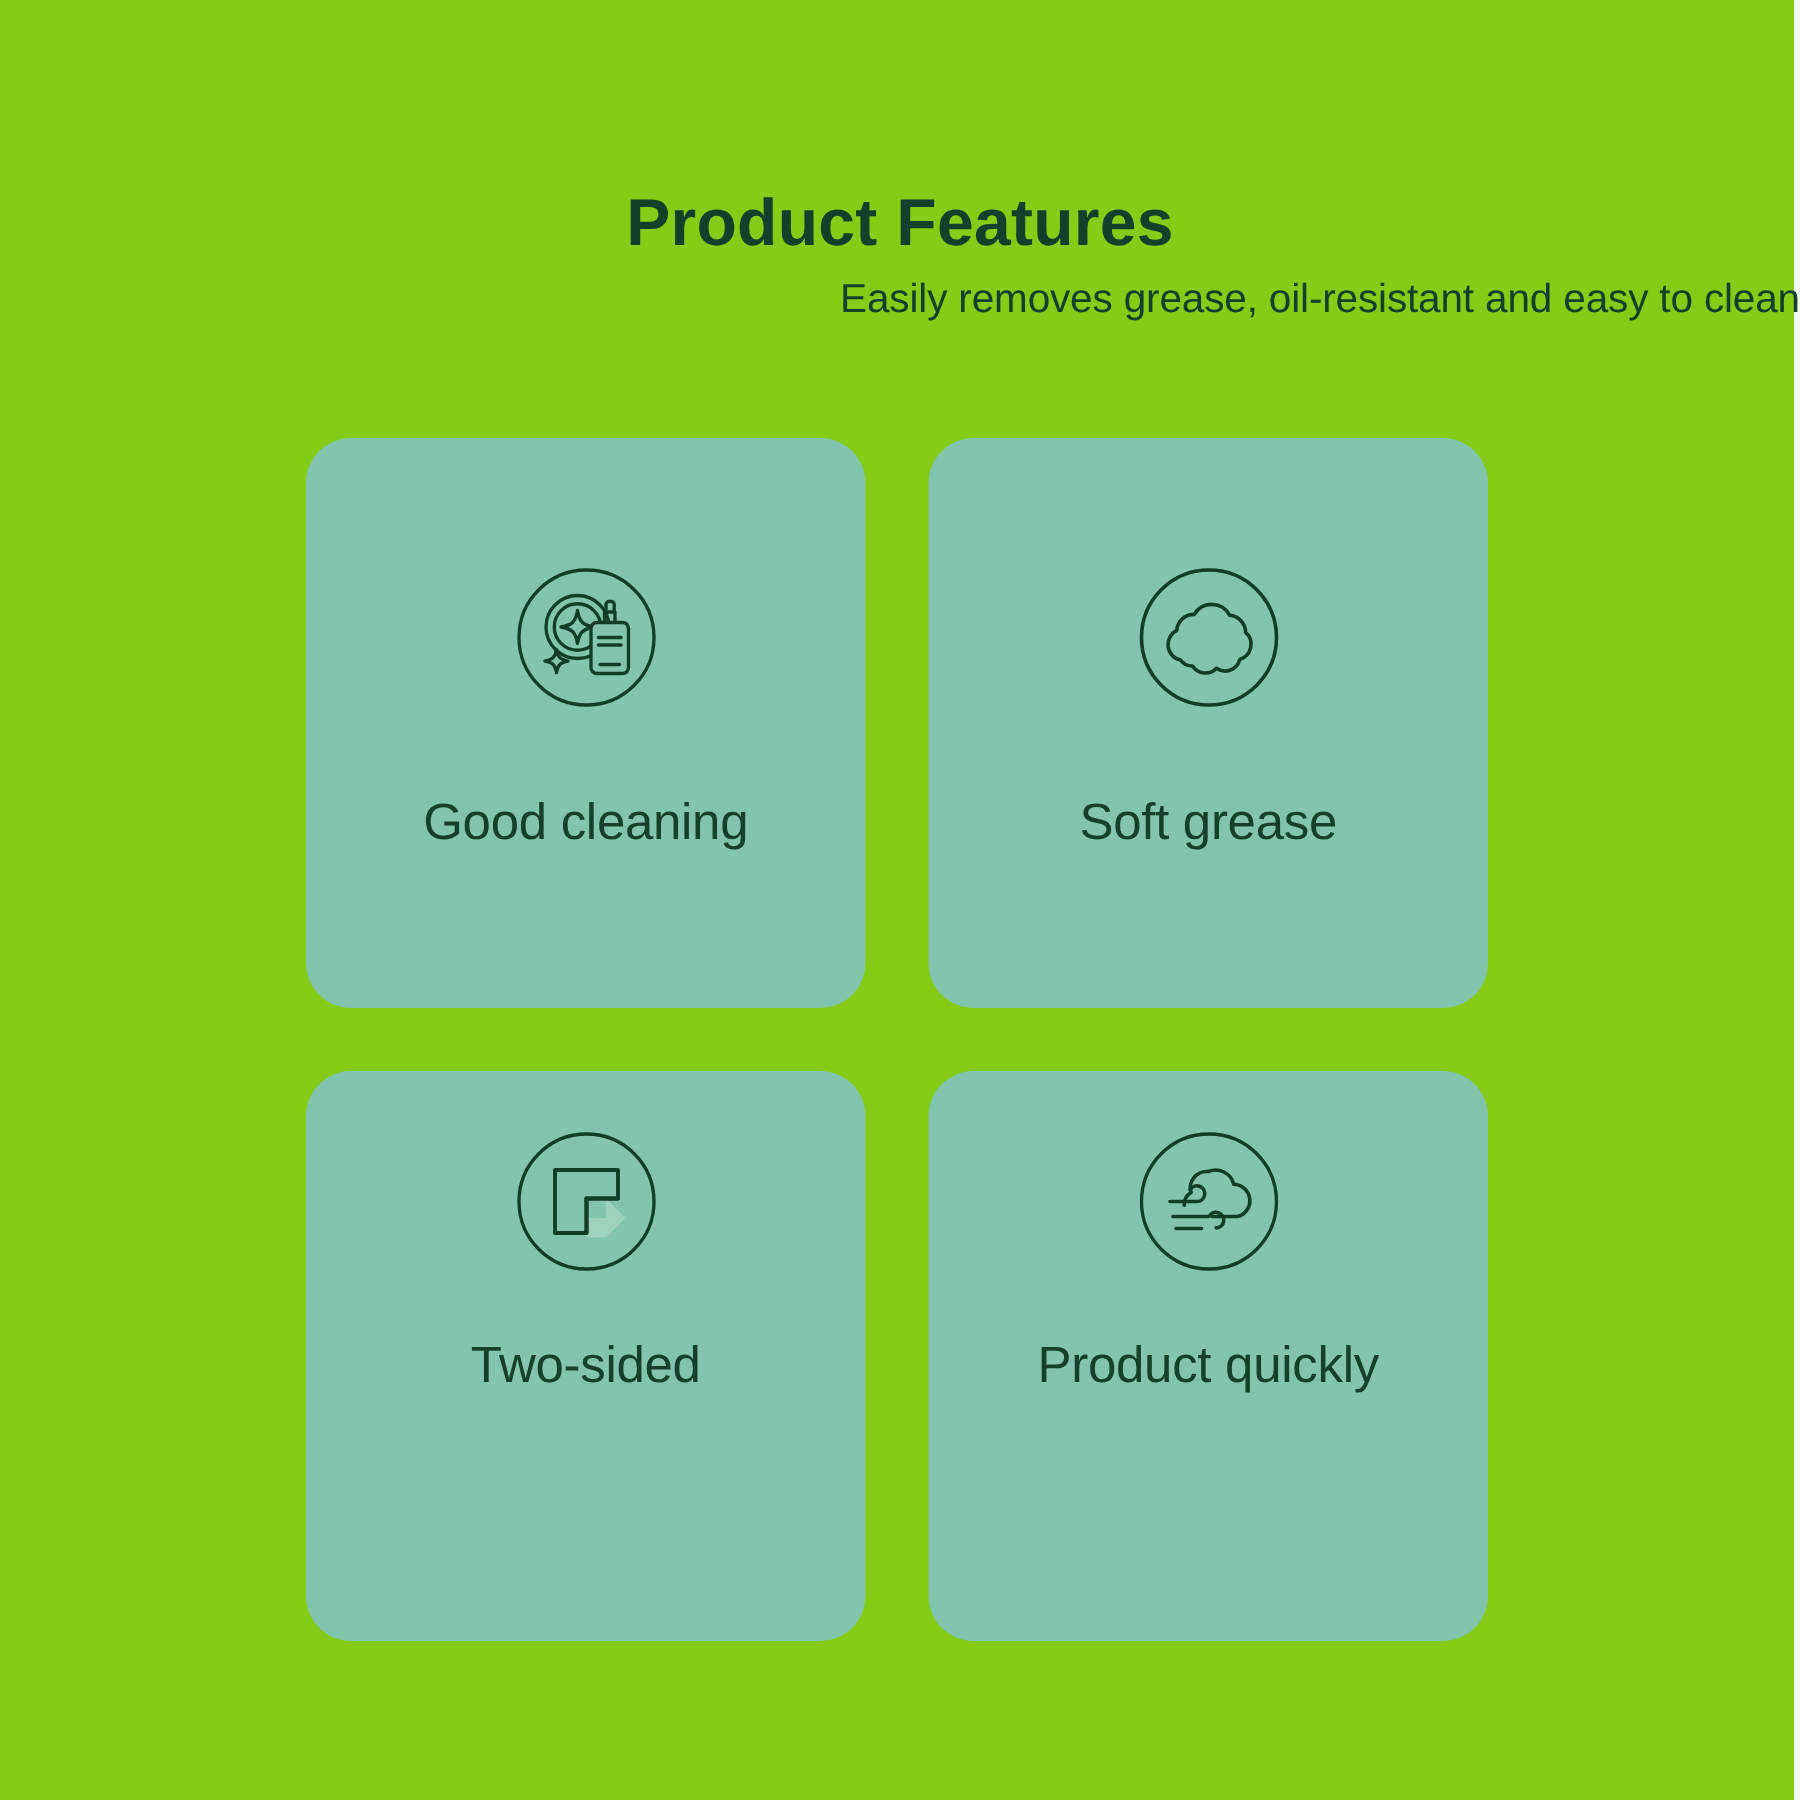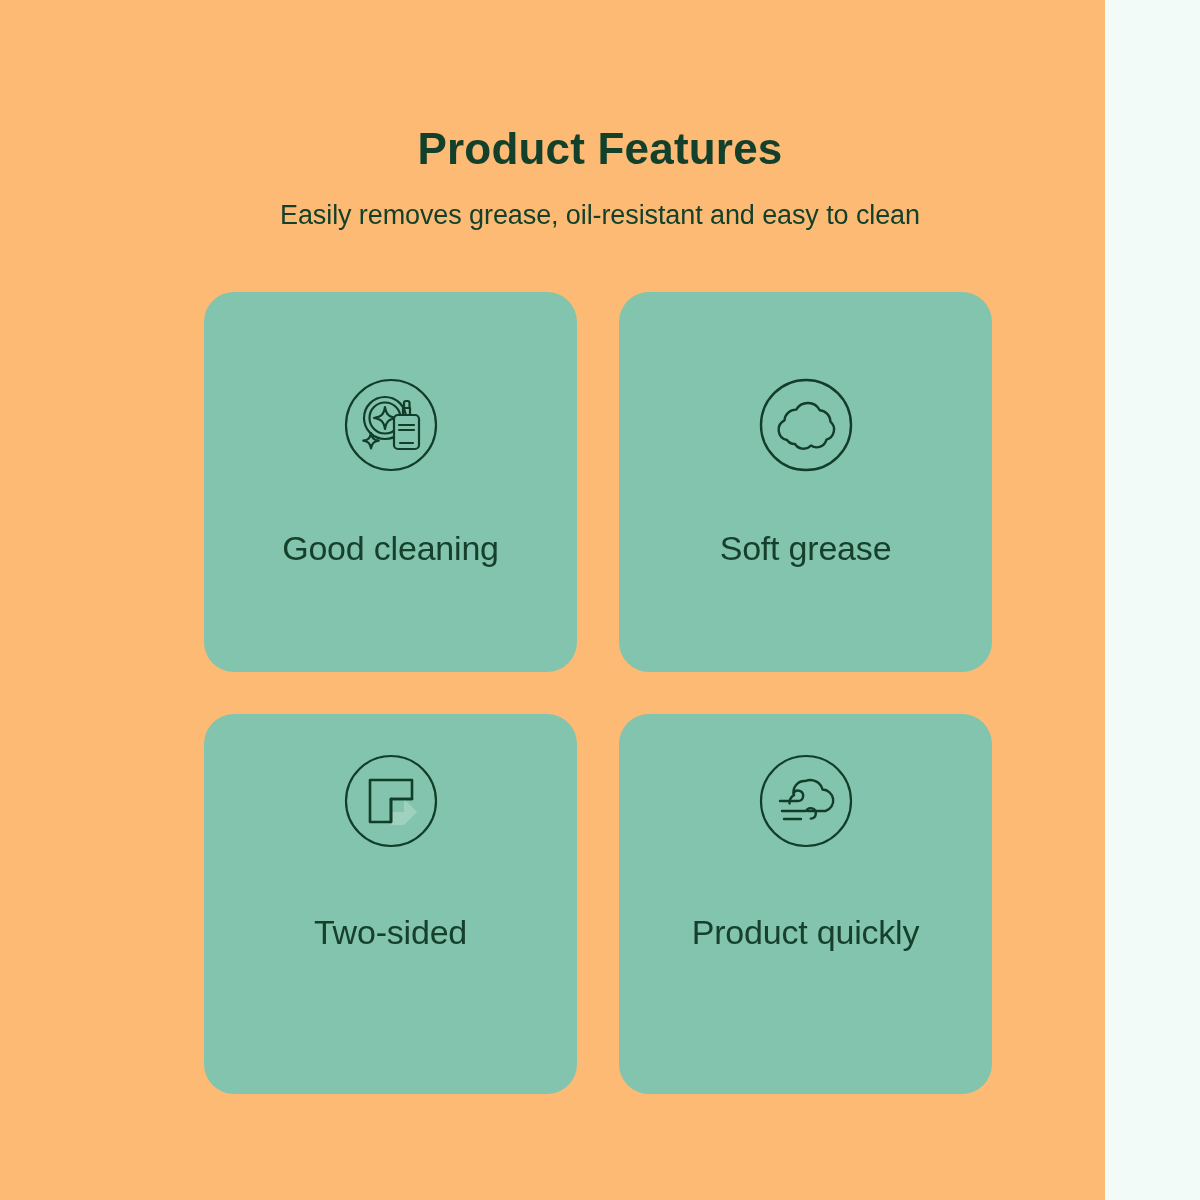--- a/index.html
+++ b/index.html
@@ -12,49 +12,50 @@
 
   body {
     background: #f2fbf8;
     font-family: "Liberation Sans", sans-serif;
     color: #13402b;
     overflow: hidden;
   }
 
   .page {
     position: relative;
-    width: 1105px;
+    width: 1196px;
     height: 1200px;
-    background: #fdba74;
+    background: #84cc16;
   }
 
   
   .header {
     position: absolute;
     top: 124px;
     left: 0;
     width: 1200px;
     text-align: center;
   }
 
   .page-title {
     font-size: 44px;
     font-weight: bold;
     letter-spacing: 0.2px;
     color: #13402b;
     line-height: 1.15;
   }
 
   .page-subtitle {
-    margin-top: 24px;
+    margin-top: 8px;
     font-size: 27px;
     font-weight: normal;
     color: #13402b;
     letter-spacing: -0.1px;
     line-height: 1.2;
+    text-align: right;
   }
 
   
   .feature-grid {
     position: absolute;
     top: 292px;
     left: 204px;
     width: 800px;
     display: grid;
     grid-template-columns: 373px 373px;
@@ -91,21 +92,21 @@
     text-align: center;
     font-size: 34px;
     font-weight: normal;
     color: #16402c;
     letter-spacing: -0.2px;
     line-height: 1.2;
   }
 
   
   .feature-card.row2 .card-icon { top: 39px; }
-  .feature-card.row2 .card-label { top: 198px; }
+  .feature-card.row2 .card-label { top: 176px; }
 
   svg { display: block; overflow: visible; }
 </style>
 </head>
 <body>
 
 <div class="page">
 
   <div class="header">
     <div class="page-title">Product Features</div>

